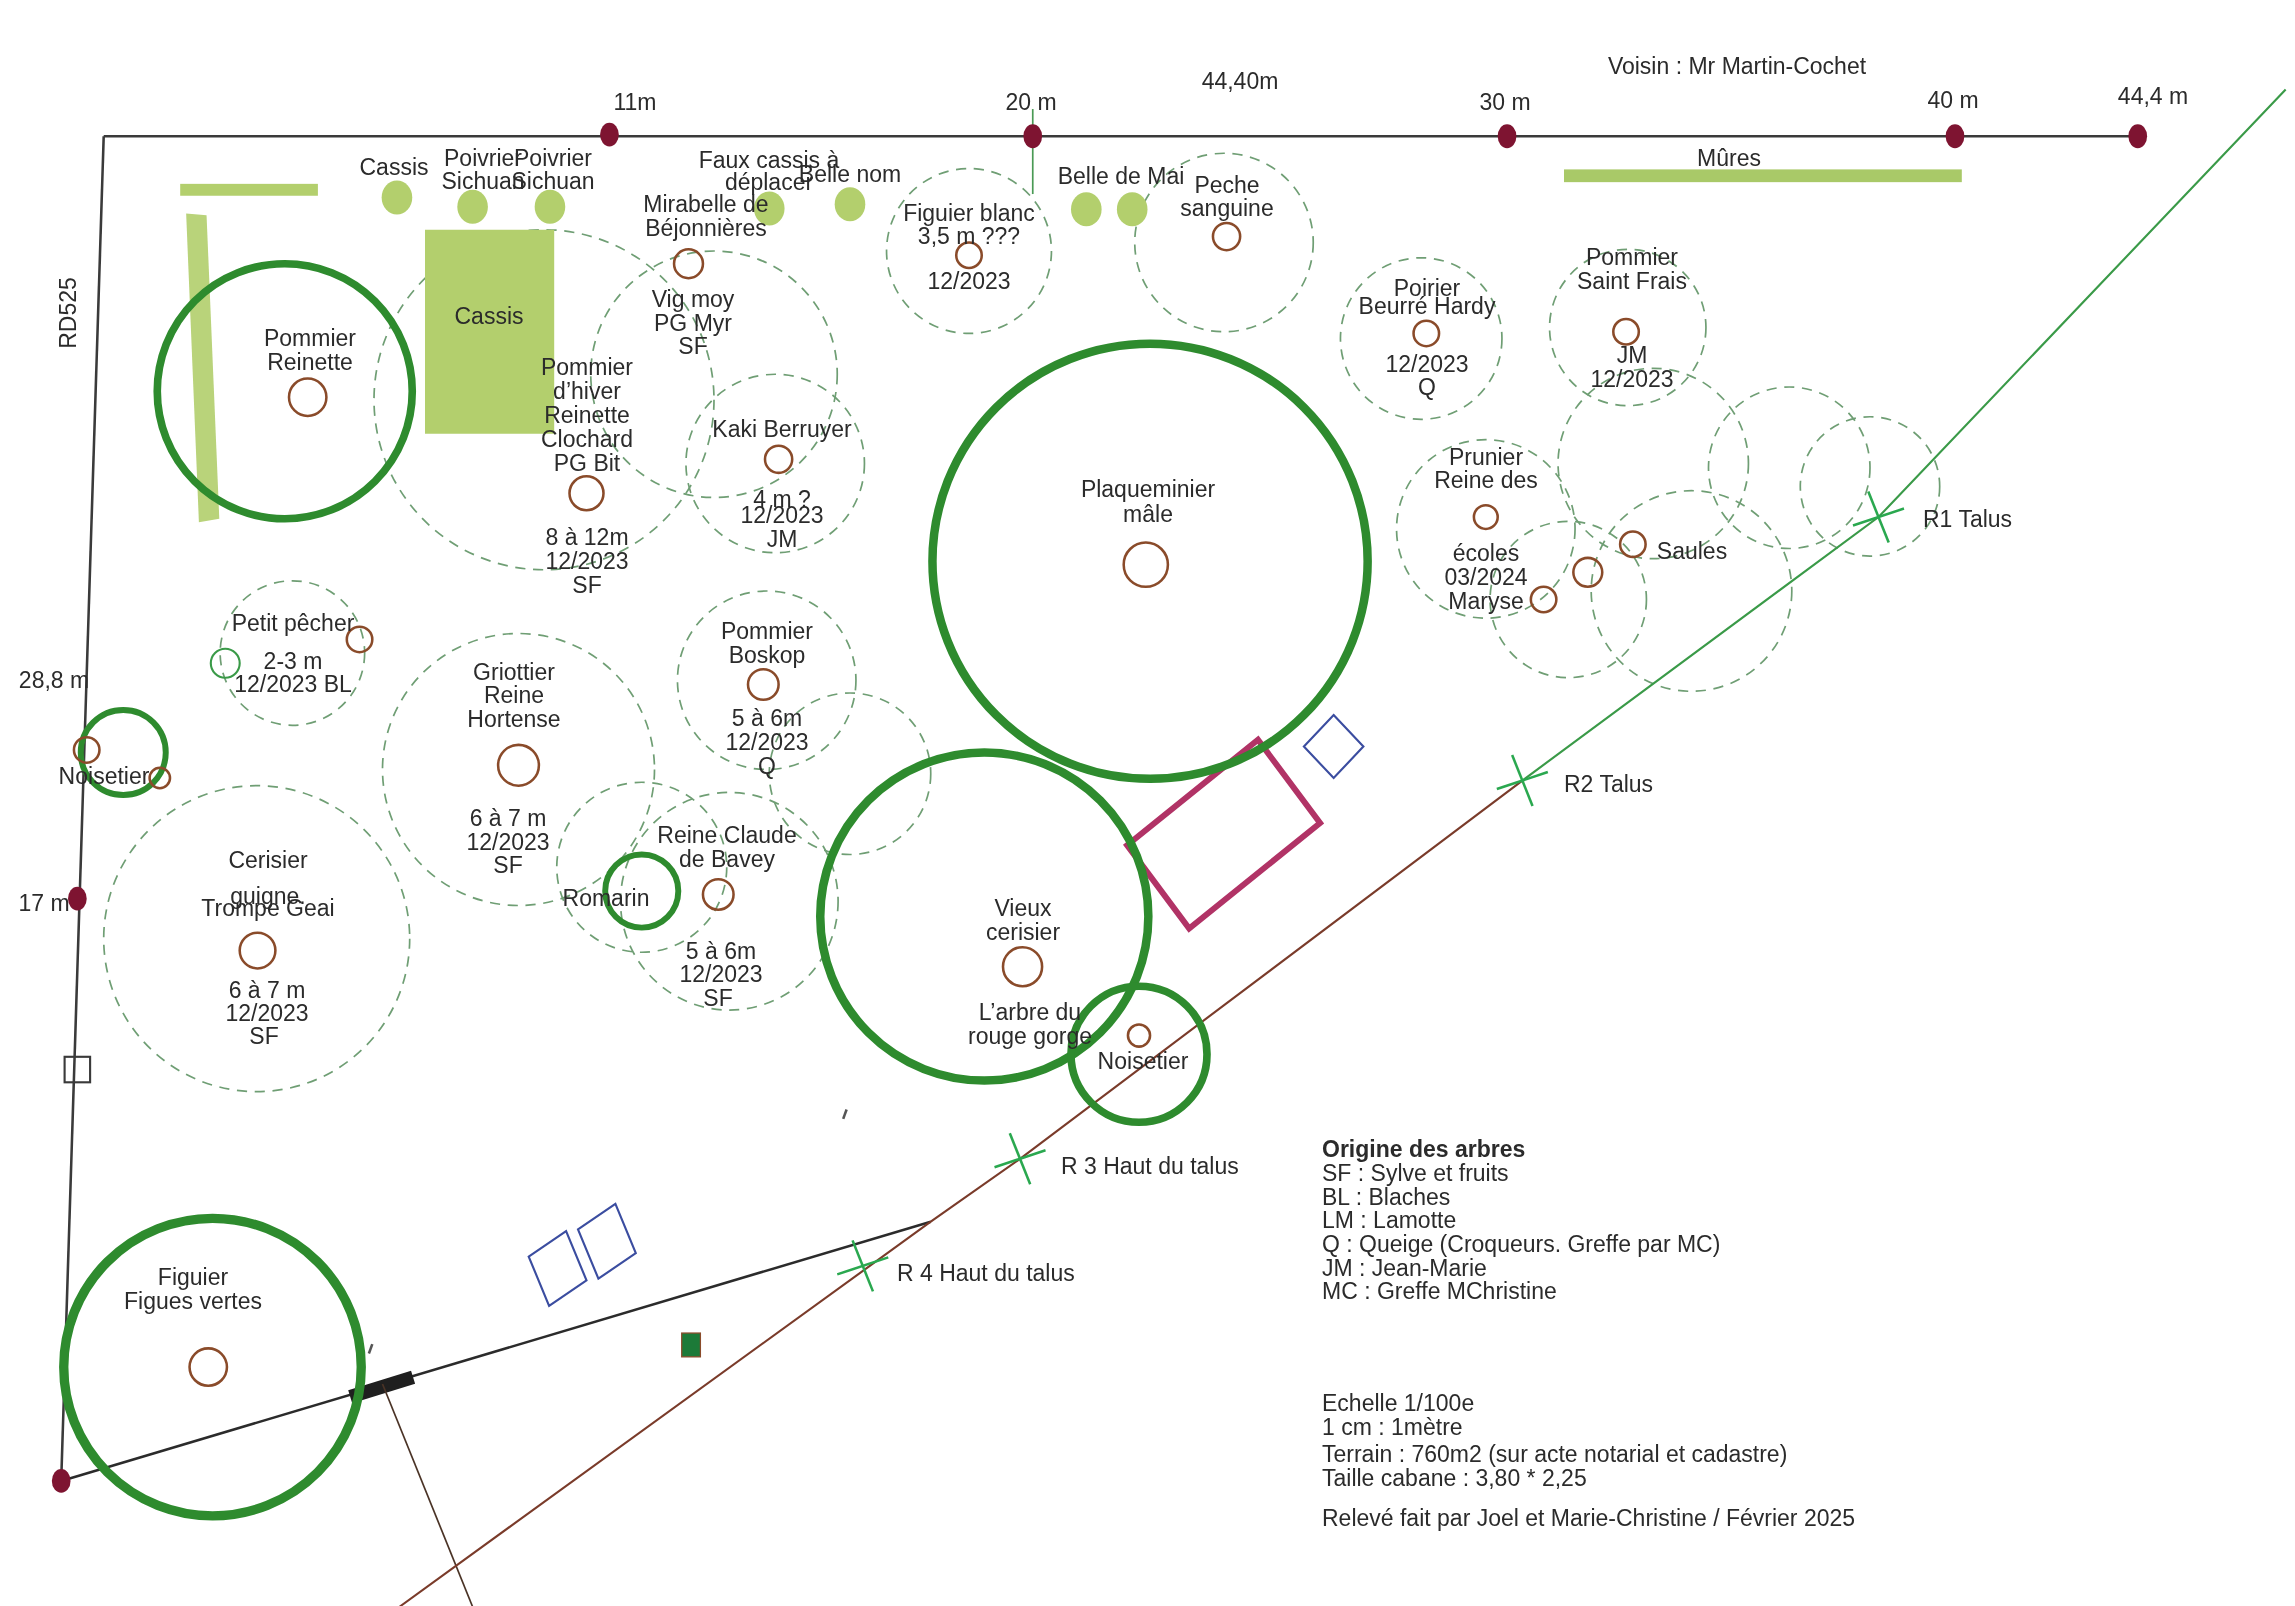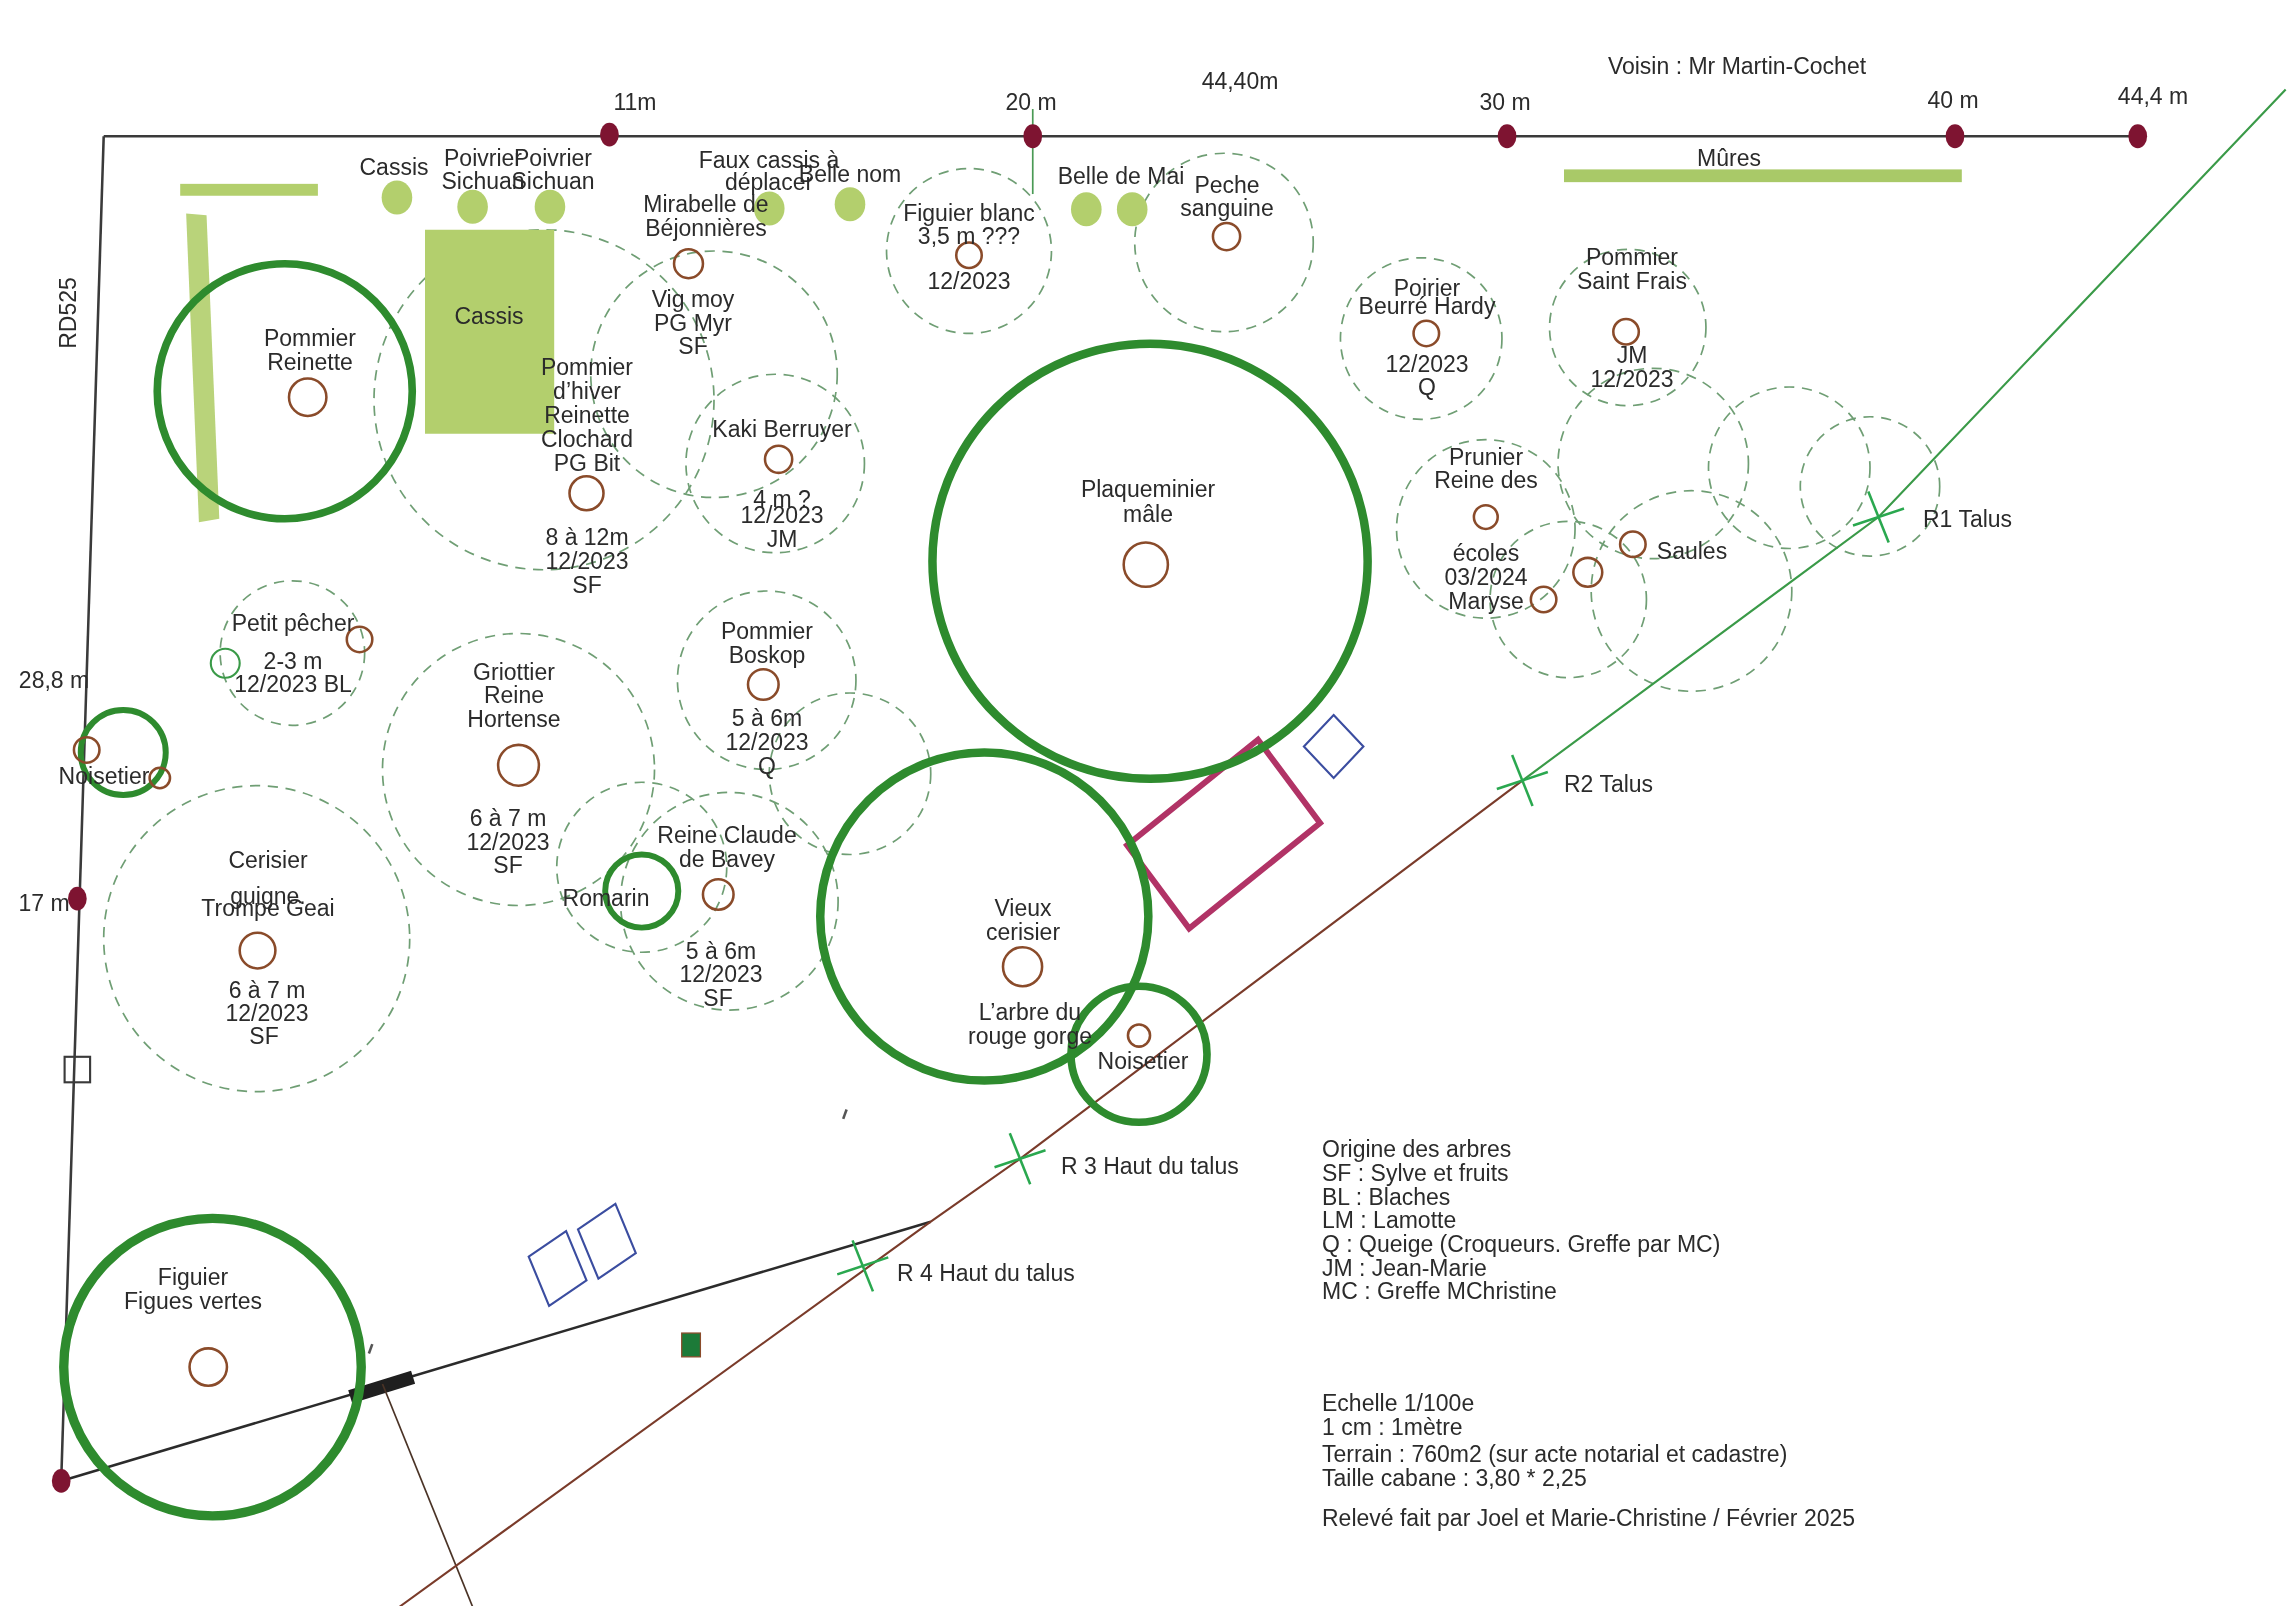--- a/index.html
+++ b/index.html
@@ -2,21 +2,21 @@
 <html style="font-size:13.6px"><head>
 <meta charset="utf-8">
 <style>
   html,body{margin:0;padding:0;background:#ffffff;}
   #plan{position:relative;width:2295px;height:1607px;background:#fff;overflow:hidden;
         font-family:"Liberation Sans","DejaVu Sans",sans-serif;color:#2b2b2b;}
   #plan svg{position:absolute;left:0;top:0;}
   .lbl{position:absolute;white-space:nowrap;line-height:1.05;font-size:23px;color:#2b2b2b;
        transform:translate(-50%,-50%);}
   .lbl.left{transform:translate(0,-50%);}
-  .lbl.bold{font-weight:normal;}
+  .lbl.bold{font-weight:bold;}
   .lbl.rot{transform:translate(-50%,-50%) rotate(-90deg);}
 </style>
 </head>
 <body>
 
 <div id="plan">
   <svg id="plan-svg" width="2295" height="1607" viewBox="0 0 2700 1890" xmlns="http://www.w3.org/2000/svg">
       <circle cx="1140" cy="295" r="97" fill="none" stroke="#6f9e74" stroke-width="2" stroke-dasharray="12 9"></circle>
       <circle cx="1440" cy="285" r="105" fill="none" stroke="#6f9e74" stroke-width="2" stroke-dasharray="12 9"></circle>
       <circle cx="1672" cy="398" r="95" fill="none" stroke="#6f9e74" stroke-width="2" stroke-dasharray="12 9"></circle>

